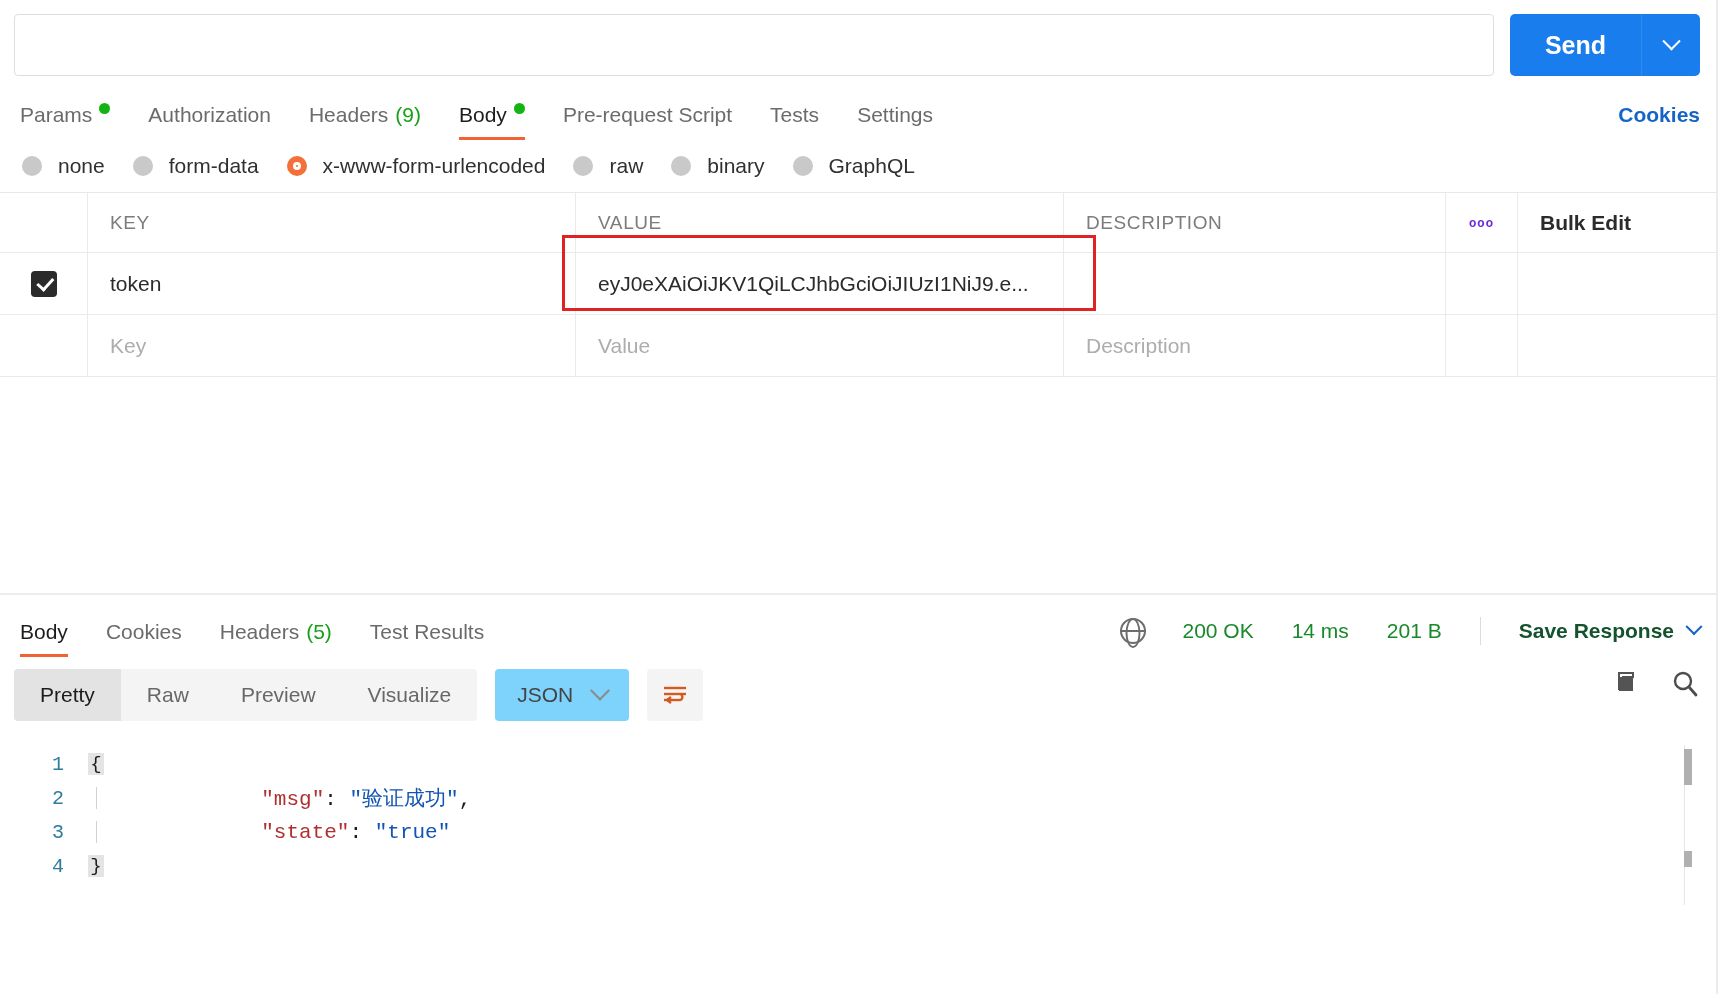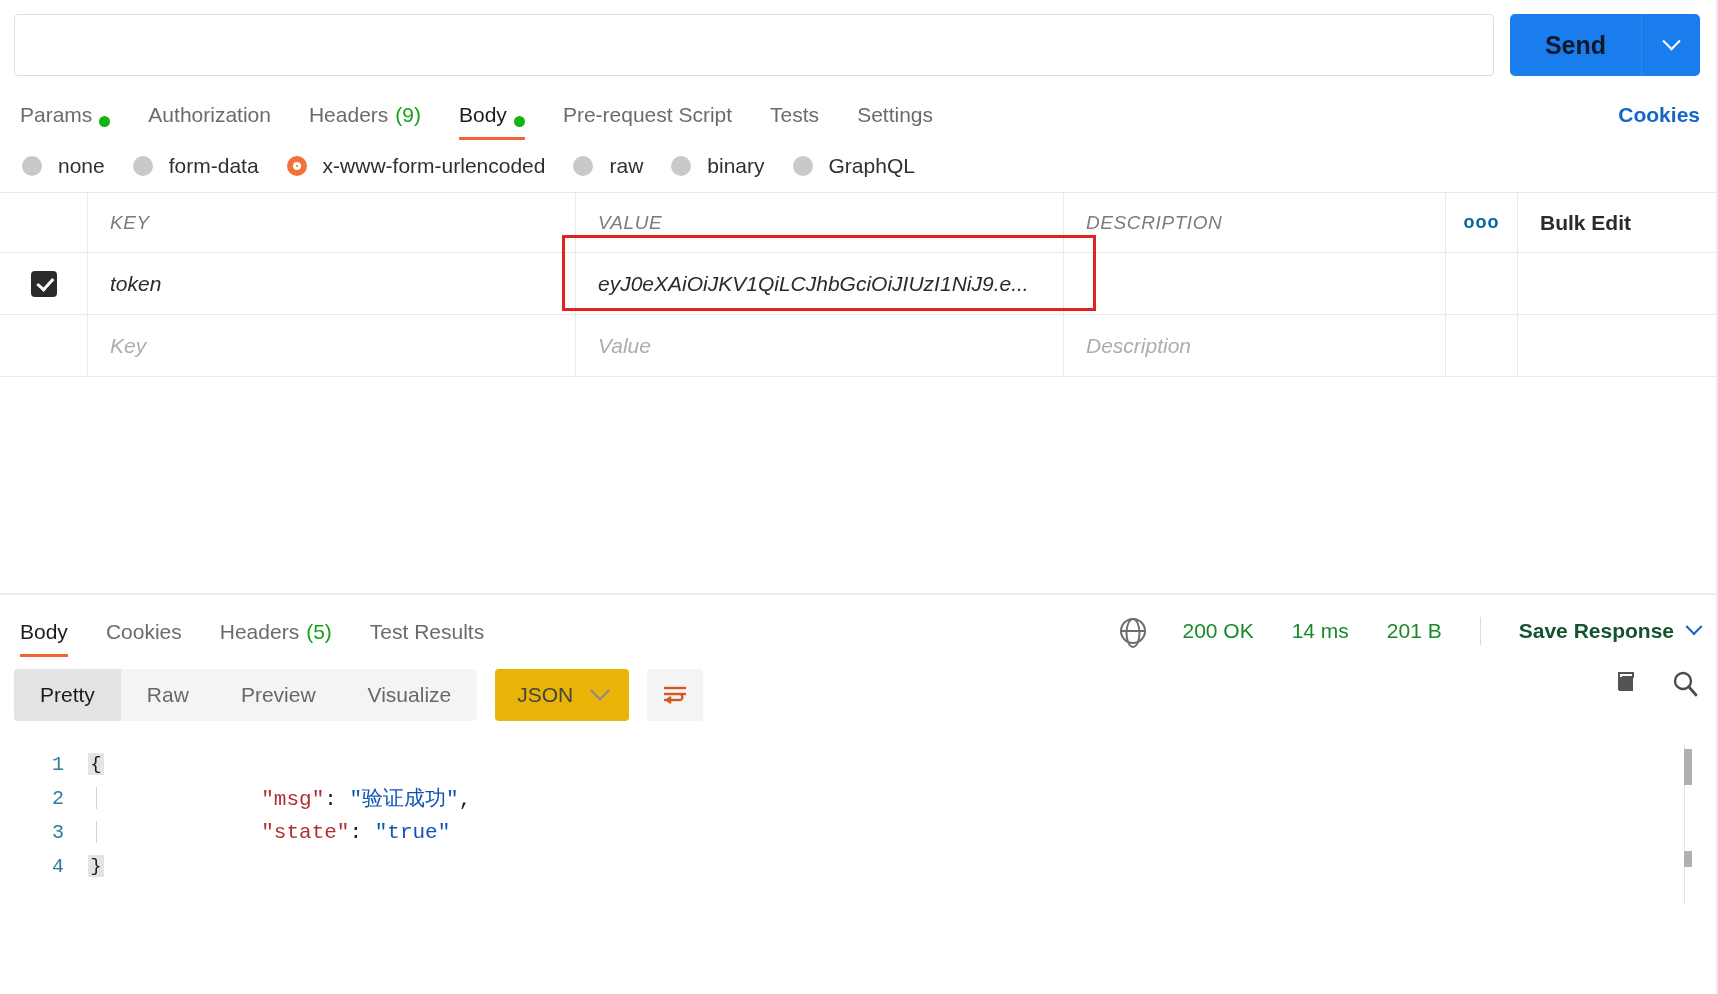--- a/index.html
+++ b/index.html
@@ -53,21 +53,21 @@
   .send-group {
     display: flex; align-items: stretch;
     height: 62px;
     border-radius: 5px;
     overflow: hidden;
     background: #1a7ded;
   }
   .send-btn {
     display: flex; align-items: center; justify-content: center;
     width: 132px;
-    color: #0f172a; font-size: 25px; font-weight: 700;
+    color: #ffffff; font-size: 25px; font-weight: 700;
     cursor: pointer;
     border-right: 1px solid #2f8bf0;
   }
   .send-caret {
     display: flex; align-items: center; justify-content: center;
     width: 58px; cursor: pointer;
   }
   .chev-white {
     width: 13px; height: 13px;
     border-right: 2.5px solid #fff;
@@ -76,21 +76,21 @@
   }
 
   
   .req-tabs {
     display: flex; align-items: flex-end;
     padding: 0 18px 0 14px;
     height: 54px;
     position: relative;
   }
   .tab {
-    display: flex; align-items: flex-end; gap: 7px;
+    display: flex; align-items: flex-start; gap: 7px;
     padding: 0 19px 13px 19px;
     font-size: 21px; color: #6b6b6b;
     cursor: pointer; position: relative;
     white-space: nowrap;
   }
   .tab:first-child { padding-left: 6px; }
   .tab.active { color: #1c1c1c; }
   .tab.active::after {
     content: ""; position: absolute;
     left: 19px; right: 19px; bottom: 0;
@@ -157,29 +157,28 @@
   }
   .c-bulk {
     width: 200px; flex: none;
     display: flex; align-items: center; padding-left: 22px;
   }
   .cell {
     display: flex; align-items: center;
     padding: 0 0 0 22px;
     height: 100%;
     font-size: 21px;
-    font-style: italic;
   }
   .th {
     font-size: 19px; color: #7c7c7c; letter-spacing: .6px; font-weight: 400;
   }
   .bulk-label {
     font-size: 21px; font-weight: 700; color: #2b2b2b; cursor: pointer;
   }
-  .dots-glyph { font-size: 18px; color: #0369a1; letter-spacing: 1px; font-weight: 700; }
+  .dots-glyph { font-size: 12px; color: #6d28d9; letter-spacing: 1px; font-weight: 700; }
   .data-row { height: 62px; }
   .empty-row { height: 62px; }
   .chk {
     width: 26px; height: 26px; border-radius: 4px;
     background: #2b2b2b;
     display: flex; align-items: center; justify-content: center;
     cursor: pointer;
   }
   .chk::after {
     content: ""; width: 7px; height: 13px;
@@ -251,21 +250,21 @@
     height: 52px;
   }
   .seg-item {
     display: flex; align-items: center; justify-content: center;
     padding: 0 26px;
     font-size: 21px; color: #686868; cursor: pointer; white-space: nowrap;
   }
   .seg-item.active { background: #e3e3e3; color: #1c1c1c; }
   .json-select {
     display: flex; align-items: center; gap: 20px;
-    background: #eab308; border-radius: 4px;
+    background: #7dd3fc; border-radius: 4px;
     height: 52px; padding: 0 22px; cursor: pointer;
   }
   .json-label { font-size: 21px; color: #444; }
   .wrap-btn {
     width: 56px; height: 52px;
     background: #f4f4f4; border-radius: 4px;
     display: flex; align-items: center; justify-content: center;
     cursor: pointer;
   }
   .tb-right { margin-left: auto; display: flex; align-items: center; gap: 30px; }

